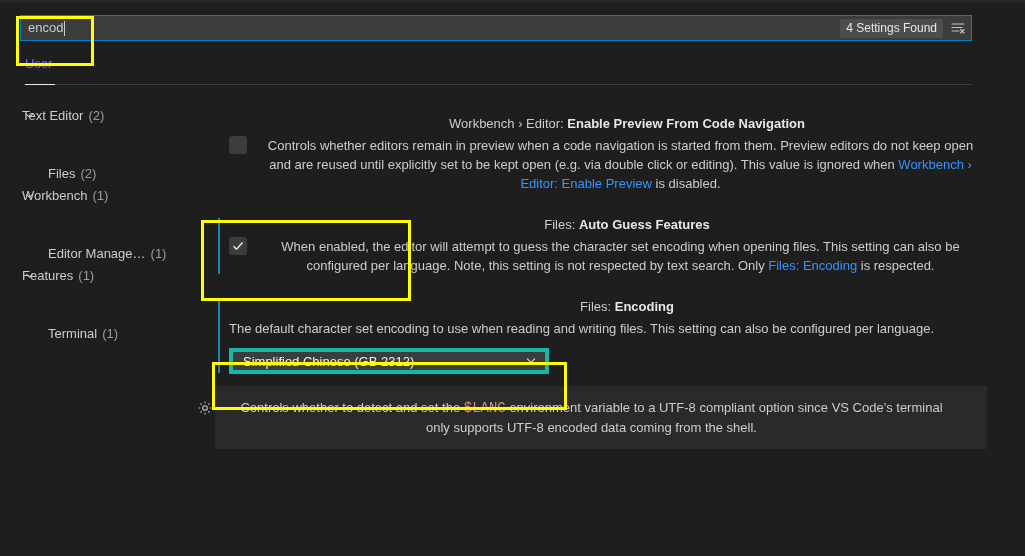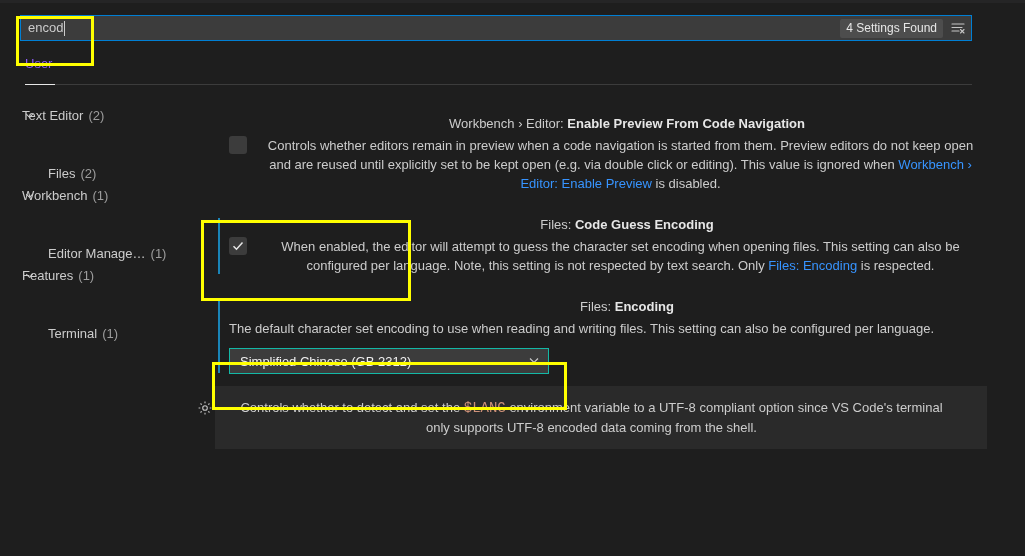--- a/index.html
+++ b/index.html
@@ -211,21 +211,21 @@
     display: flex;
     align-items: center;
     justify-content: center;
     box-sizing: border-box;
   }
 
   .select-box {
     margin-top: 10px;
     width: 320px; height: 26px;
     background: #3c3c3c;
-    border: 1px solid #14b8a6;
+    border: 4px solid #14b8a6;
     box-sizing: border-box;
     display: flex;
     align-items: center;
     justify-content: space-between;
     padding: 0 8px 0 10px;
     font-size: 13px;
     color: #f0f0f0;
   }
 
   .gear-icon {
@@ -336,21 +336,21 @@
 <div class="settings-list" id="settings-root">
     <div class="setting-item">
       <div class="setting-title"><span class="cat">Workbench › Editor: </span><span class="name">Enable Preview From Code Navigation</span></div>
       <div class="checkbox"></div>
       <div class="setting-body">
         <div class="setting-desc indented"><span>Controls whether editors remain in preview when a code navigation is started from them. Preview editors do not keep open and are reused until explicitly set to be kept open (e.g. via double click or editing). This value is ignored when </span><span class="desc-link">Workbench › Editor: Enable Preview</span><span> is disabled.</span></div>
       </div>
     </div>
     <div class="setting-item">
       <div class="mod-indicator"></div>
-      <div class="setting-title"><span class="cat">Files: </span><span class="name">Code Guess Encoding</span></div>
+      <div class="setting-title"><span class="cat">Files: </span><span class="name">Auto Guess Features</span></div>
       <div class="checkbox">
         <svg width="14" height="14" viewBox="0 0 14 14">
           <polyline points="2.5,7.2 5.5,10.2 11.5,3.6" fill="none" stroke="#e7e7e7" stroke-width="1.5"></polyline>
         </svg>
       </div>
       <div class="setting-body">
         <div class="setting-desc indented"><span>When enabled, the editor will attempt to guess the character set encoding when opening files. This setting can also be configured per language. Note, this setting is not respected by text search. Only </span><span class="desc-link">Files: Encoding</span><span> is respected.</span></div>
       </div>
     </div>
     <div class="setting-item">

